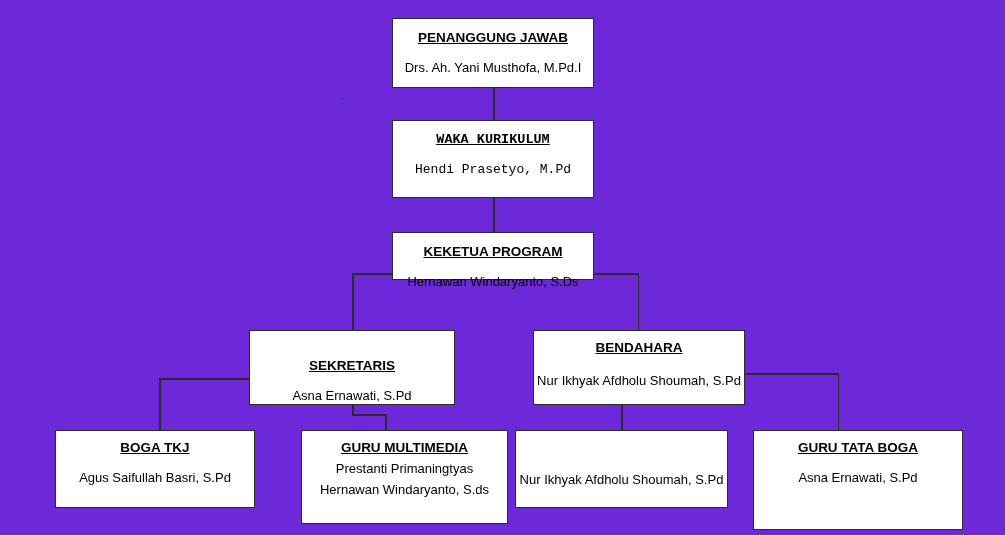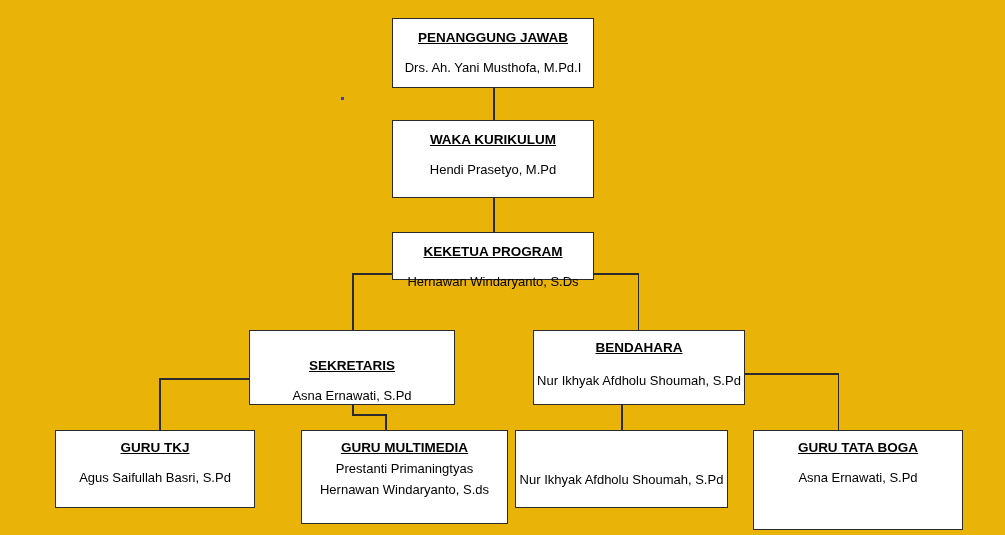--- a/index.html
+++ b/index.html
@@ -8,21 +8,21 @@
     background: #ffffff;
   }
   body {
     font-family: "Liberation Sans", sans-serif;
     color: #000000;
   }
   #chart-canvas {
     position: relative;
     width: 1005px;
     height: 535px;
-    background: #eab308;
+    background: #6d28d9;
     overflow: hidden;
   }
   .node {
     position: absolute;
     box-sizing: border-box;
     border: 1.5px solid #2b2b2b;
     background: #ffffff;
     display: flex;
     flex-direction: column;
     align-items: center;
@@ -107,42 +107,42 @@
   <div class="ln ln-h" style="left:744px; top:373px; width:95px;"></div>
   <div class="ln ln-v" style="left:837.5px; top:373px; height:57px;"></div>
 
   <div class="dot-artifact" style="left:341px; top:97px;"></div>
 
   <div class="node pad-single" style="left:392px; top:18px; width:202px; height:70px;">
     <div class="node-title">PENANGGUNG JAWAB</div>
     <div class="node-name">Drs. Ah. Yani Musthofa, M.Pd.I</div>
   </div>
 
-  <div class="node pad-single" style="left:392px; top:120px; width:202px; height:78px;">
+  <div class="node pad-single" style="left:392px; top:120px; width:202px; height:78px;font-family:Liberation Mono, monospace;">
     <div class="node-title">WAKA KURIKULUM</div>
     <div class="node-name">Hendi Prasetyo, M.Pd</div>
   </div>
 
   <div class="node pad-single" style="left:392px; top:232px; width:202px; height:48px;">
     <div class="node-title">KEKETUA PROGRAM</div>
     <div class="node-name">Hernawan Windaryanto, S.Ds</div>
   </div>
 
   <div class="node pad-tight" style="left:249px; top:330px; width:206px; height:75px;justify-content:flex-end;">
     <div class="node-title">SEKRETARIS</div>
     <div class="node-name">Asna Ernawati,  S.Pd</div>
   </div>
 
   <div class="node pad-tight" style="left:533px; top:330px; width:212px; height:75px;">
     <div class="node-title">BENDAHARA</div>
     <div class="overflow-name" style="top:42px;">Nur Ikhyak Afdholu Shoumah, S.Pd</div>
   </div>
 
   <div class="node pad-tight" style="left:55px; top:430px; width:200px; height:78px;">
-    <div class="node-title">GURU TKJ</div>
+    <div class="node-title">BOGA TKJ</div>
     <div class="node-name">Agus Saifullah Basri, S.Pd</div>
   </div>
 
   <div class="node pad-double" style="left:301px; top:430px; width:207px; height:94px;">
     <div class="node-title">GURU MULTIMEDIA</div>
     <div class="node-name">Prestanti Primaningtyas</div>
     <div class="node-name">Hernawan Windaryanto, S.ds</div>
   </div>
 
   <div class="node pad-tight" style="left:515px; top:430px; width:213px; height:78px;">

